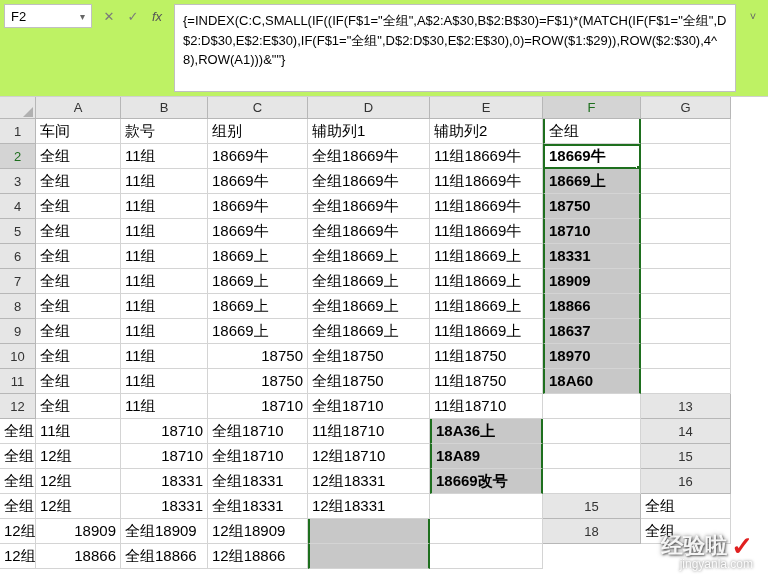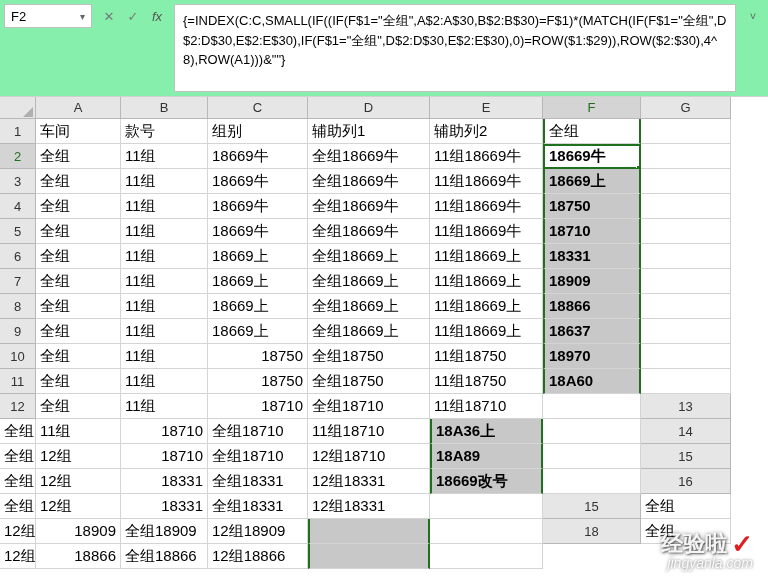--- a/index.html
+++ b/index.html
@@ -9,21 +9,21 @@
       background: #fff;
       width: 768px;
       height: 583px;
       overflow: hidden;
       position: relative;
     }
     .top-bar {
       display: flex;
       align-items: flex-start;
       border-bottom: 1px solid #d0d0d0;
-      background: #86efac;
+      background: #bef264;
       padding: 4px 4px;
       gap: 6px;
     }
     .name-box {
       width: 88px;
       height: 24px;
       background: #fff;
       border: 1px solid #c0c0c0;
       display: flex;
       align-items: center;
@@ -177,22 +177,21 @@
       justify-content: flex-end;
       line-height: 1;
       margin-top: 8px;
     }
     .wm-check {
       color: #e02020;
       font-size: 26px;
       text-shadow: none;
     }
     .wm-url {
-      font-size: 14px;
-      font-style: italic;
+      font-size: 12px;
       color: rgba(255,255,255,0.92);
       text-shadow: 0 0 3px rgba(0,0,0,0.6);
       margin-top: -2px;
     }
   </style>
 </head>
 <body>
 
 <div class="top-bar">
   <div class="name-box">

